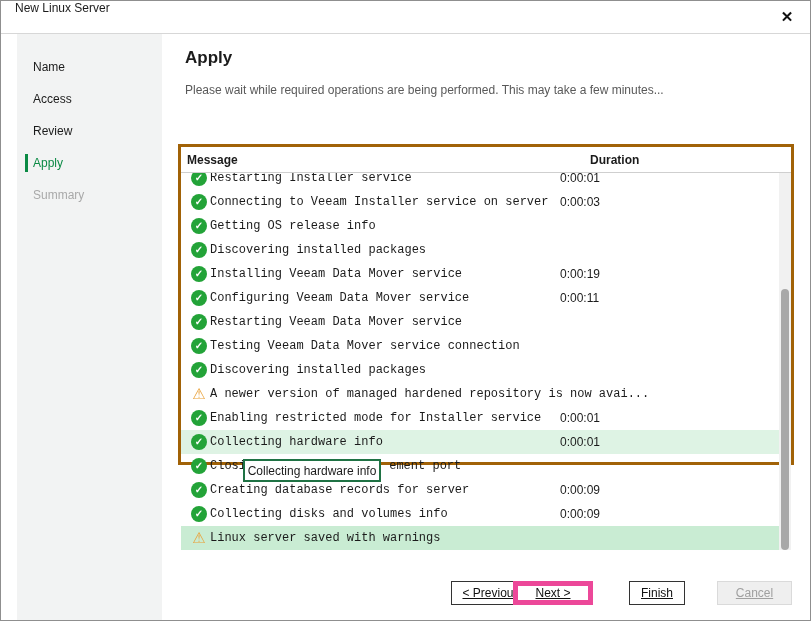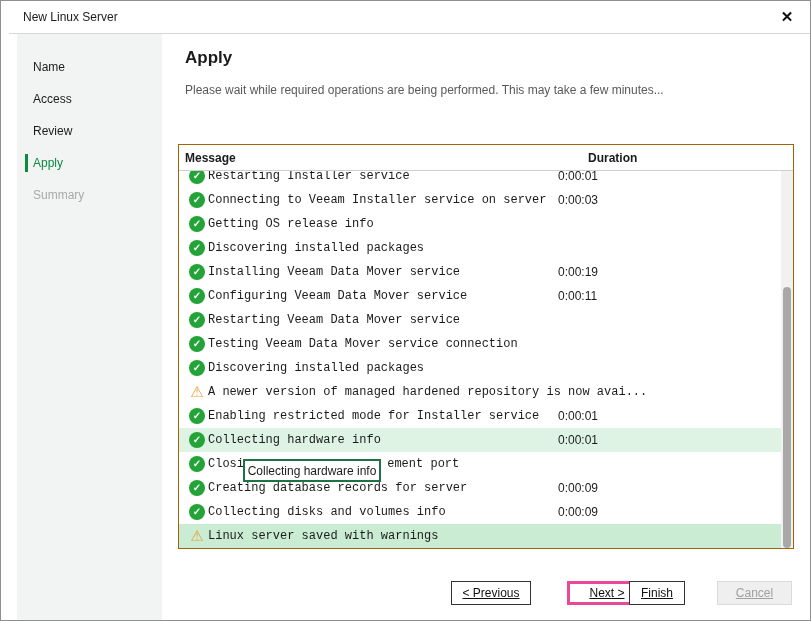--- a/index.html
+++ b/index.html
@@ -1,37 +1,37 @@
 <!DOCTYPE html>
 <html><head>
 <meta charset="utf-8">
 <style>
   html,body{margin:0;padding:0;background:#cfcfcf;font-family:"Liberation Sans",sans-serif;}
   .dialog{position:relative;width:811px;height:621px;box-sizing:border-box;background:#fff;
           border:1px solid #8f8f8f;overflow:hidden;font-size:12px;color:#1b1b1b;}
   
-  .titlebar{position:absolute;left:8px;top:0;right:0;height:32px;background:#fff;
-            border-bottom:1px solid #d7d7d7;display:flex;align-items:center;}
+  .titlebar{position:absolute;left:0;top:0;right:0;height:32px;background:#fff;
+            border-bottom:1px solid #d7d7d7;display:flex;}
   .title{margin-left:14px;font-size:12px;color:#1b1b1b;}
   .close{position:absolute;right:12px;top:6px;width:22px;height:20px;display:flex;align-items:center;
          justify-content:center;font-size:15px;font-weight:bold;color:#111;background:transparent;border:0;}
   
   .sidebar{position:absolute;left:16px;top:33px;bottom:0;width:161px;background:#f2f3f3;}
   .side-list{margin:0;padding:17px 0 0 0;list-style:none;}
   .side-item{height:32px;display:flex;align-items:center;padding-left:16px;position:relative;color:#1b1b1b;}
   .side-item.active{color:#0b8a44;}
   .side-item.active::before{content:"";position:absolute;left:8px;top:7px;width:3px;height:18px;background:#0b8a44;}
   .side-item.disabled{color:#a9a9a9;}
   
   .main{position:absolute;left:161px;top:33px;right:0;bottom:0;background:#fff;}
   .heading{position:absolute;left:23px;top:14px;margin:0;font-size:17px;font-weight:600;color:#1b1b1b;}
   .subtitle{position:absolute;left:23px;top:49px;font-size:12px;color:#595959;white-space:nowrap;}
   
-  .table{position:absolute;left:16px;top:110px;width:616px;height:405px;box-sizing:border-box;
-         border:1px solid #a16207;background:#fff;}
+  .table{position:absolute;left:16px;top:110px;width:616px;height:321px;box-sizing:border-box;
+         border:3px solid #a16207;background:#fff;}
   .table-header{height:25px;border-bottom:1px solid #cfcfcf;position:relative;display:flex;align-items:center;
                 font-weight:bold;}
   .col-message{margin-left:6px;}
   .col-duration{position:absolute;left:379px;padding-left:30px;}
   .table-body{display:flex;height:377px;}
   .rows-viewport{position:relative;flex:1;overflow:hidden;}
   .rows{margin-top:-7px;}
   .row{height:24px;display:flex;align-items:center;position:relative;white-space:nowrap;}
   .row-icon{width:16px;height:16px;margin-left:10px;flex:0 0 16px;display:flex;align-items:center;
             justify-content:center;line-height:16px;}
@@ -47,21 +47,21 @@
   .scroll-thumb{position:absolute;left:2px;width:8px;top:116px;height:261px;background:#a8a8a8;border-radius:4px;}
   
   .tooltip{position:absolute;left:242px;top:458px;width:134px;height:19px;background:#fff;
            border:2px solid #1f7244;z-index:10;display:flex;align-items:center;justify-content:center;
            font-size:12px;color:#1b1b1b;white-space:nowrap;}
   
   .btn{position:absolute;top:580px;height:24px;box-sizing:border-box;background:#fff;border:1px solid #333;
        font-family:"Liberation Sans",sans-serif;font-size:12px;color:#111;display:flex;align-items:center;
        justify-content:center;padding:0;text-decoration:underline;}
   .btn-prev{left:450px;width:80px;}
-  .btn-next{left:566px;width:80px;border:3px solid #ec4899;}
+  .btn-next{left:512px;width:80px;border:5px solid #ec4899;}
   .btn-finish{left:628px;width:56px;}
   .btn-cancel{left:716px;width:75px;background:#efefef;border:1px solid #dadada;color:#a0a0a0;}
 </style>
 </head>
 <body>
 
 <div class="dialog">
 
   <div class="titlebar">
     <span class="title">New Linux Server</span>

